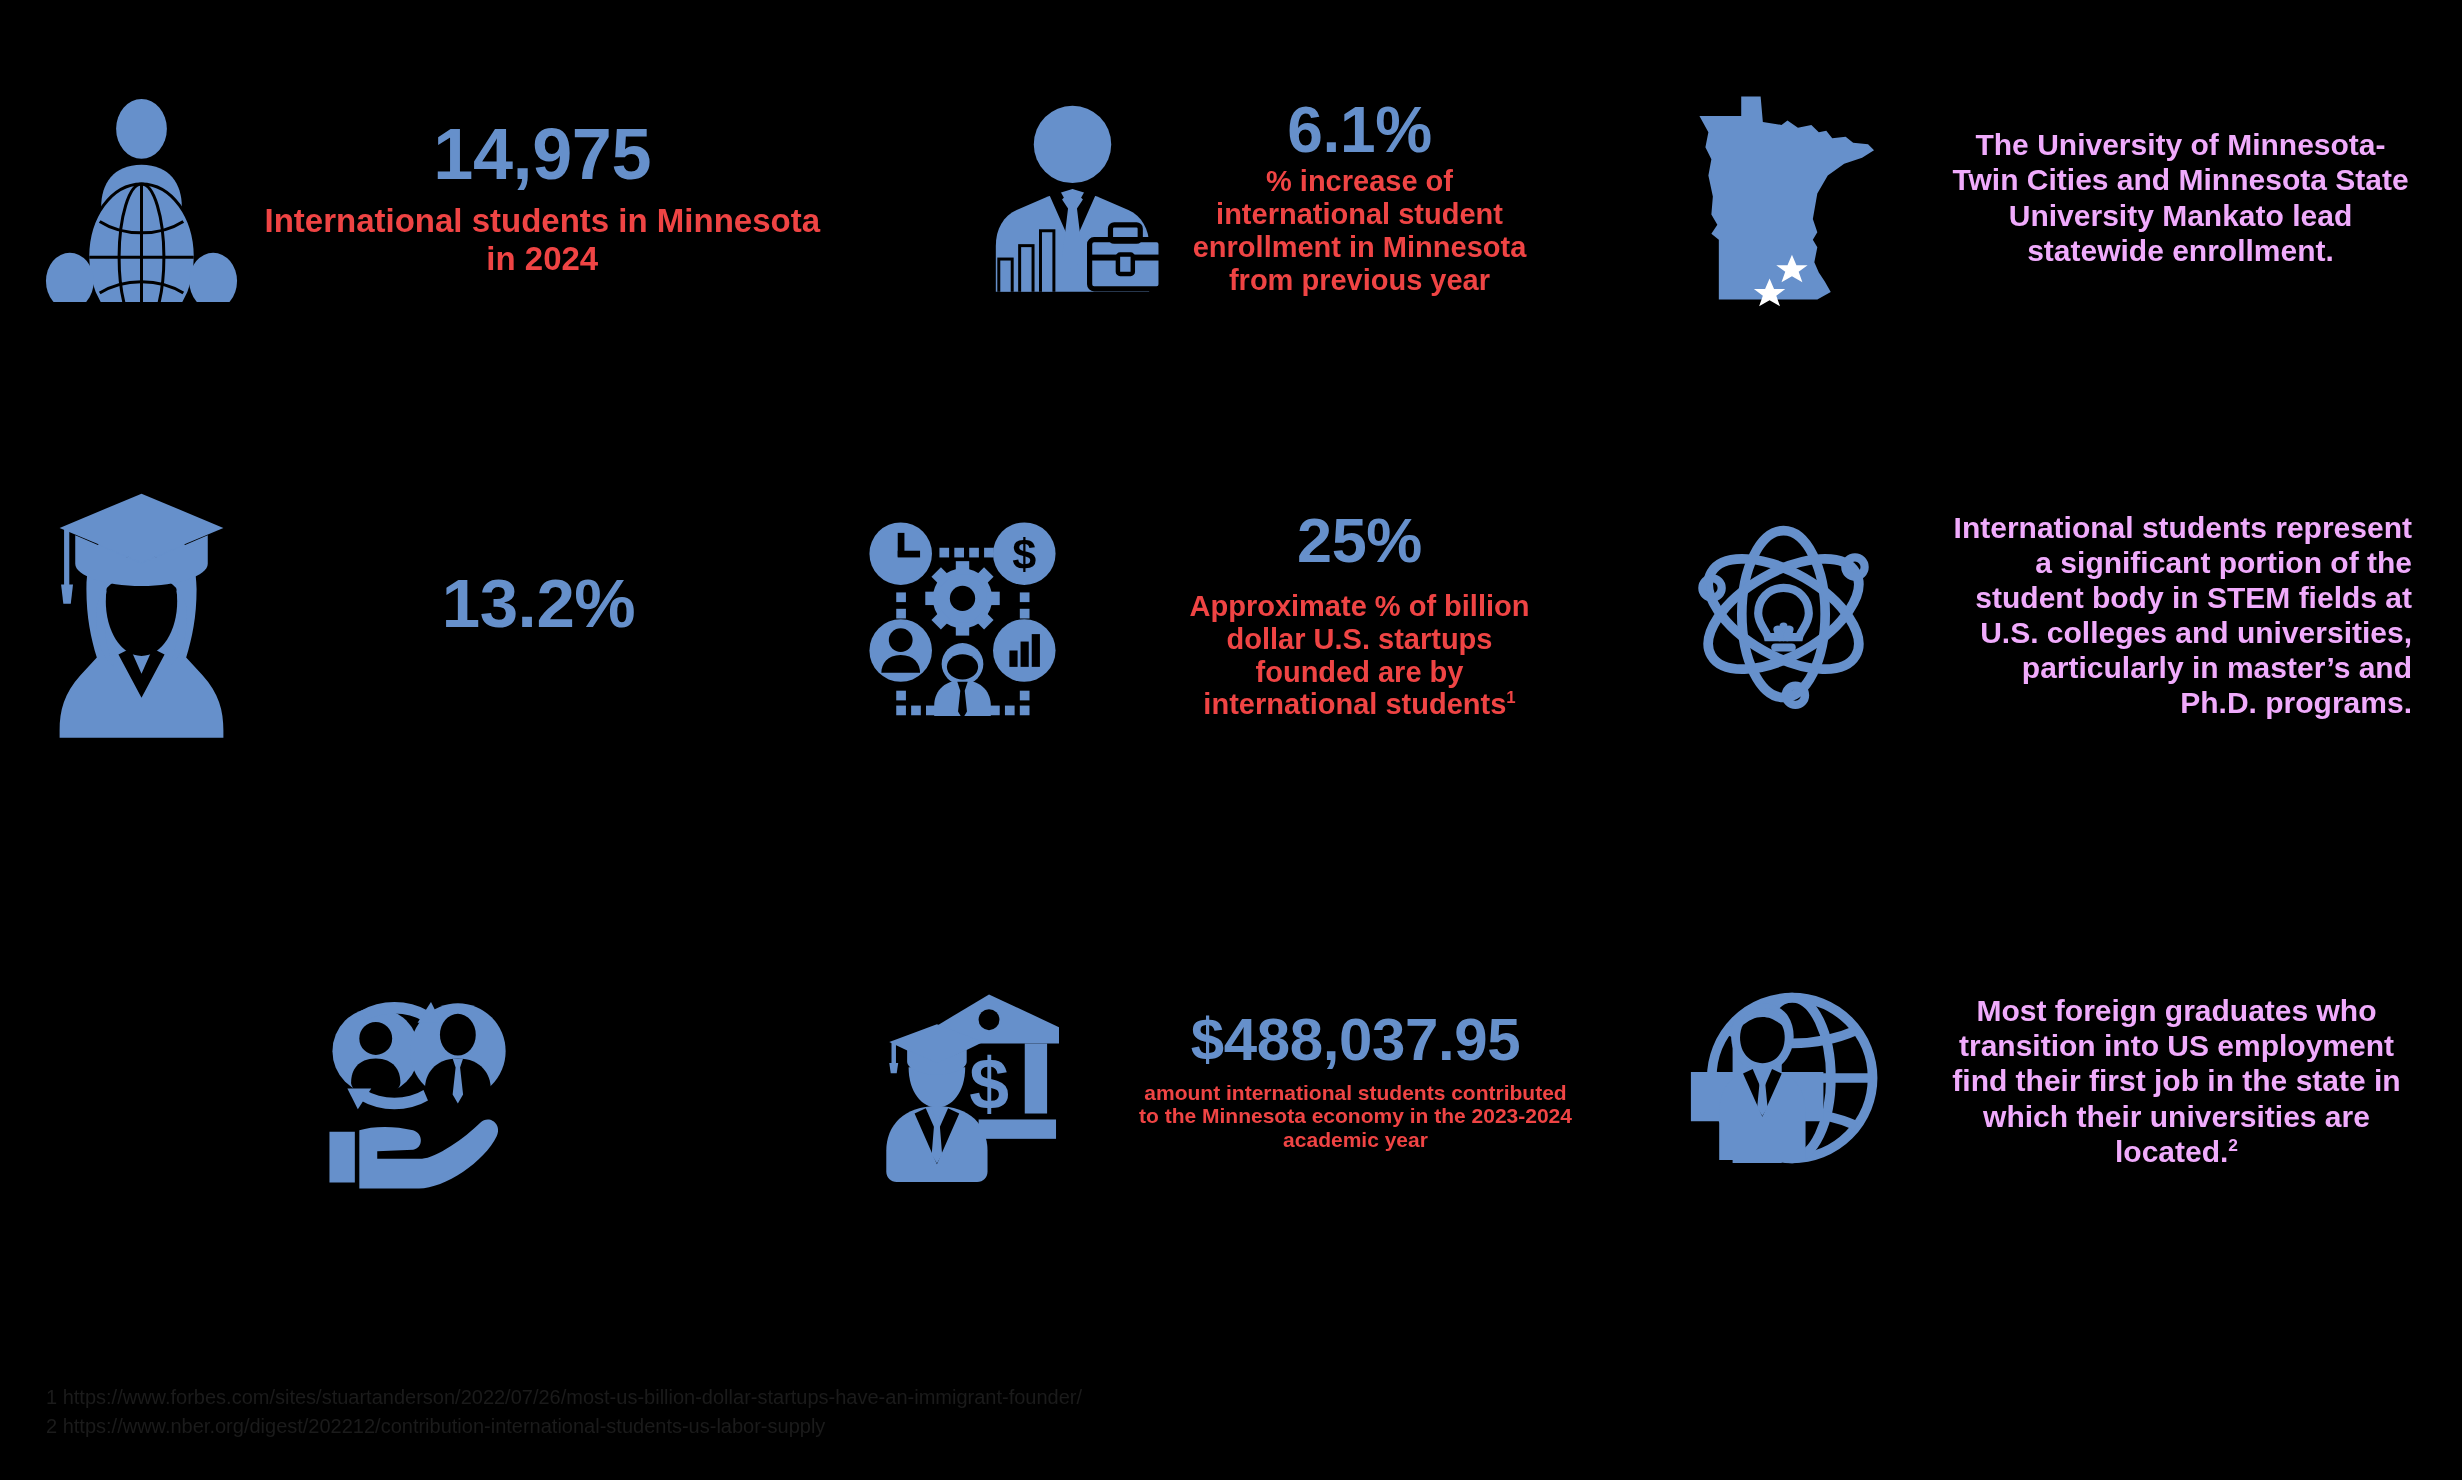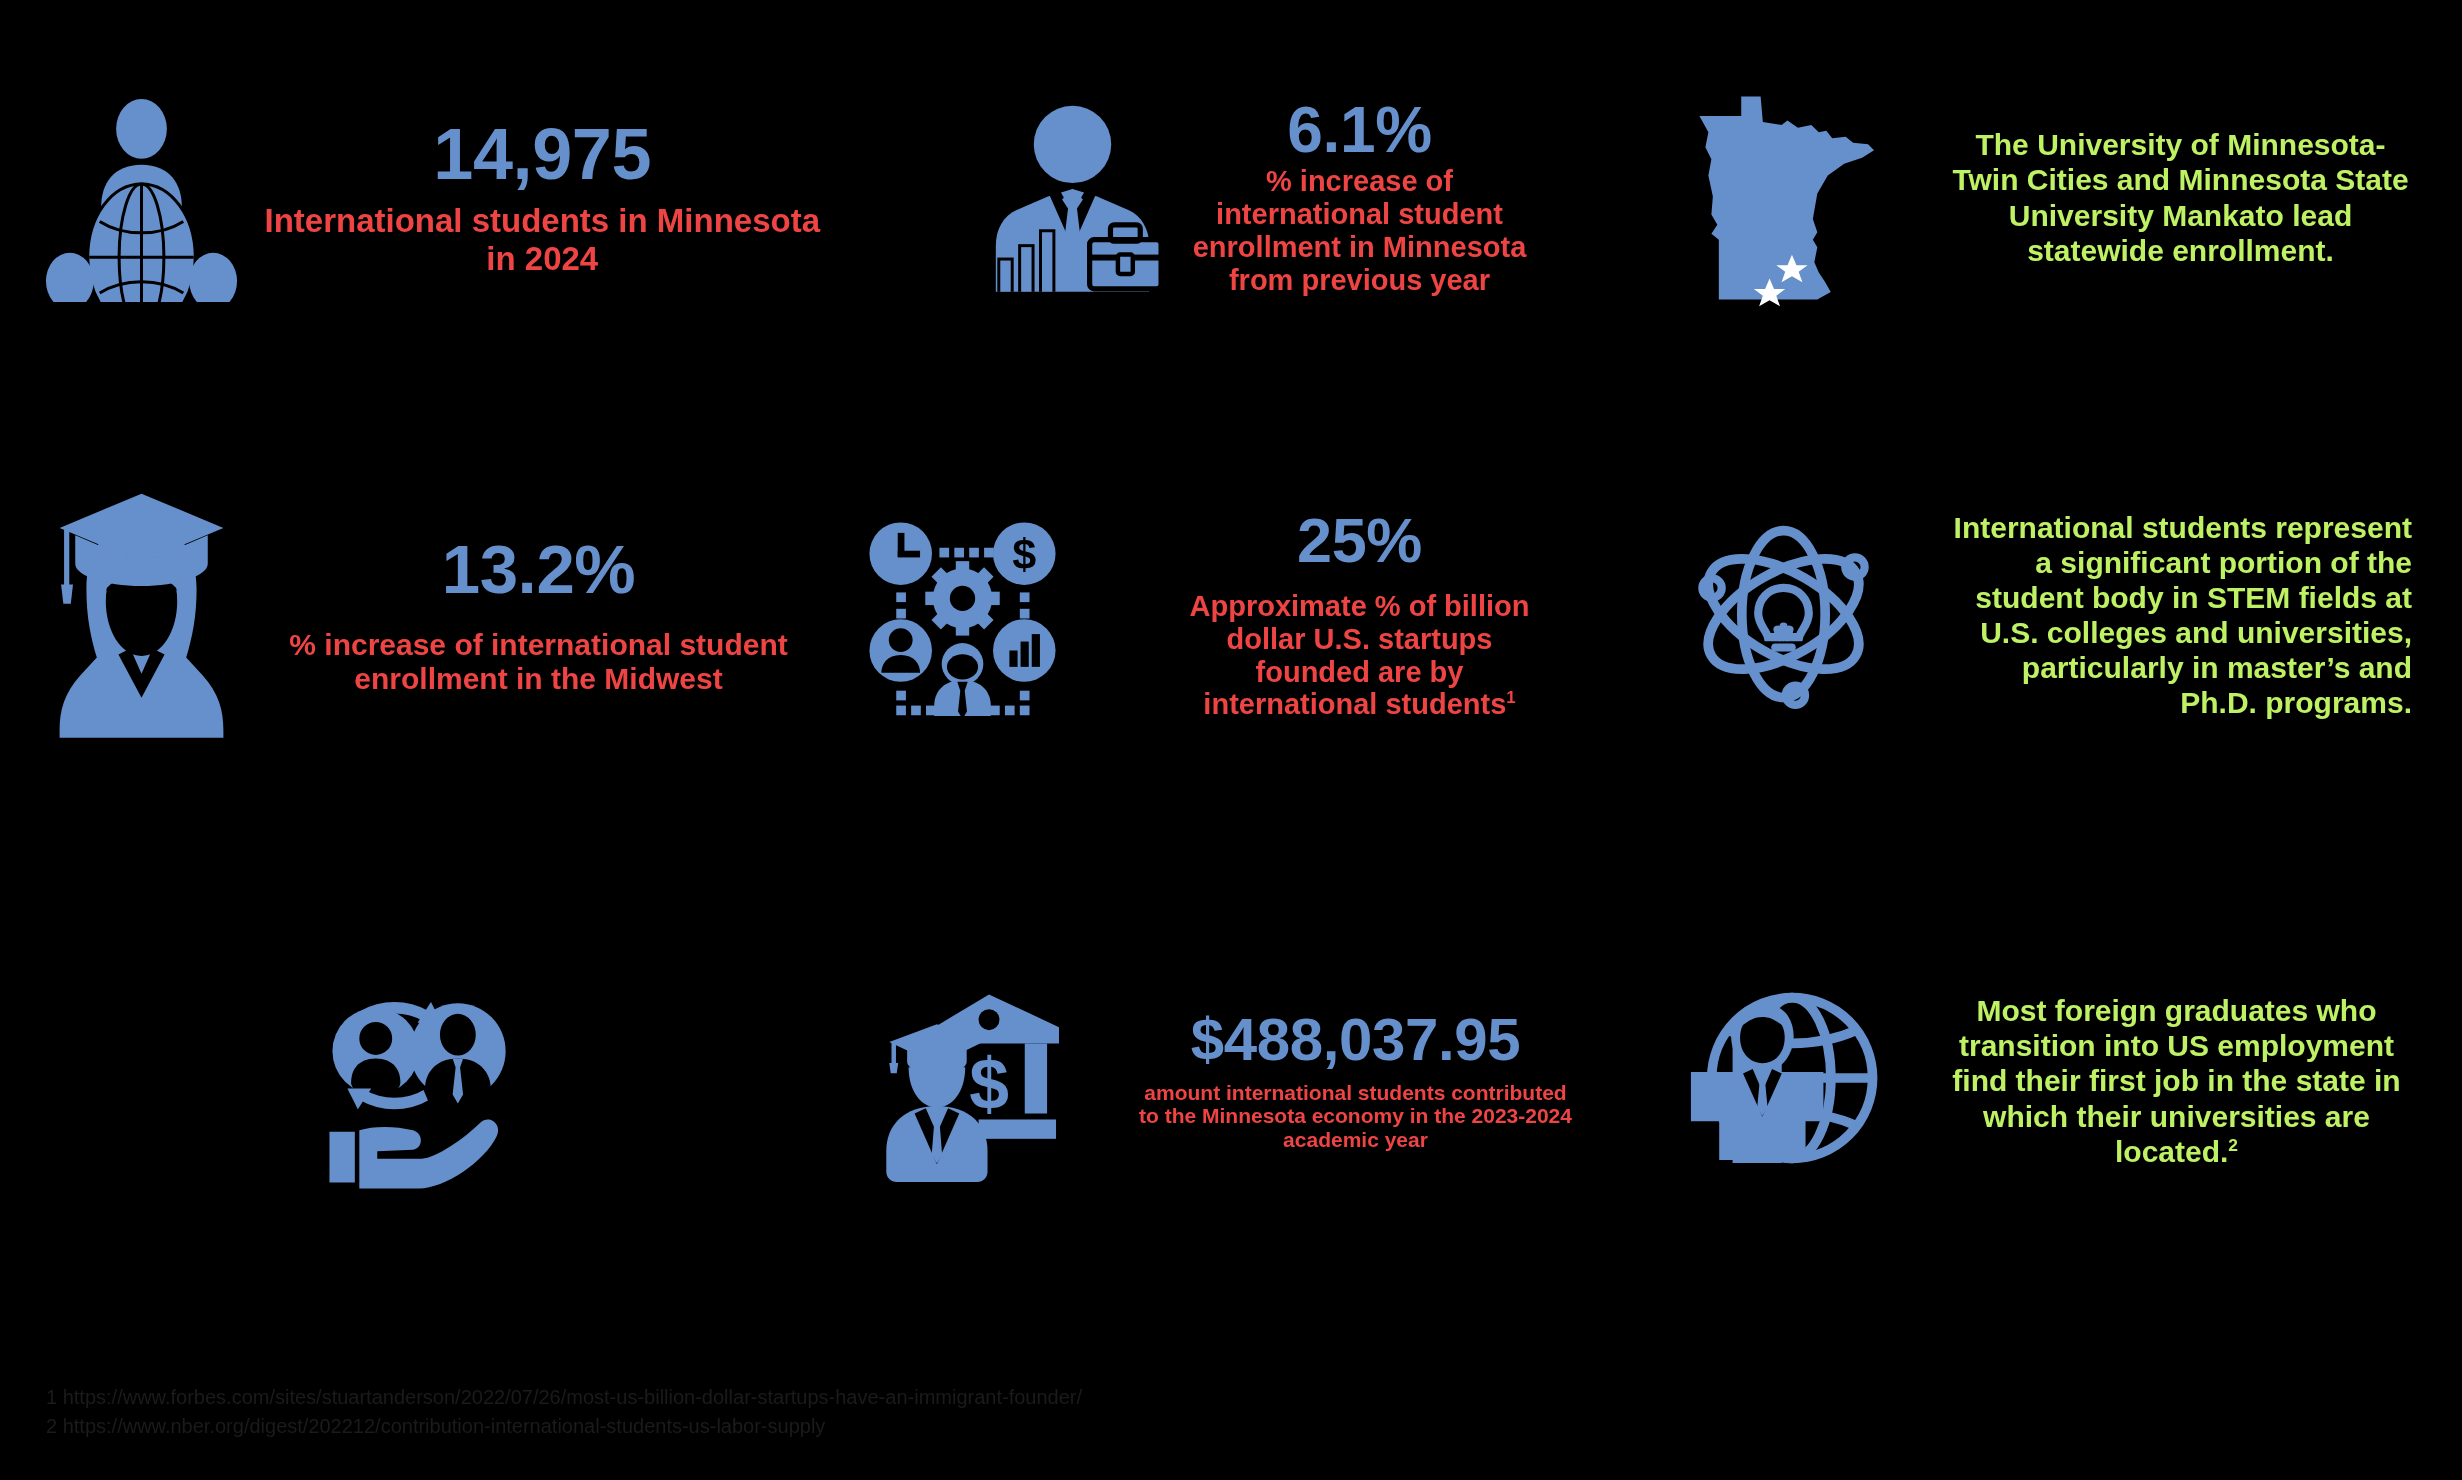--- a/index.html
+++ b/index.html
@@ -71,21 +71,21 @@
     white-space: nowrap;
   }
 
   .stat-caption {
     color: #ef4444;
     font-weight: 700;
     line-height: 1.13;
   }
 
   .plain-text {
-    color: #bef264;
+    color: #f0abfc;
     font-weight: 700;
     line-height: 1.17;
     text-align: center;
   }
 
   sup {
     font-size: 0.58em;
     vertical-align: super;
     line-height: 0;
   }
@@ -265,21 +265,20 @@
 
           <polygon fill="#6690cb" points="135,2 245,48 135,94 25,48"></polygon>
           <path fill="#6690cb" d="M46 58 v38 c0 16 40 30 89 30 c49 0 89 -14 89 -30 v-38 l-89 38 z"></path>
 
           <rect x="31" y="48" width="7" height="78" fill="#6690cb"></rect>
           <path fill="#6690cb" d="M27 124 h16 l-3 26 h-10 z"></path>
         </svg>
       </div>
       <div class="text-wrap">
         <div class="stat-number">13.2%</div>
-        <div class="stat-caption">% increase of international student enrollment in the Midwest</div>
       </div>
     </div>
 
     <div class="cell icon-left" id="c-r2c2">
       <div class="icon-wrap">
         <svg width="201" height="201" viewBox="0 0 270 270" aria-hidden="true">
 
           <circle cx="52" cy="52" r="42" fill="#6690cb"></circle>
           <g fill="#000">
             <rect x="48" y="24" width="9" height="32"></rect>

